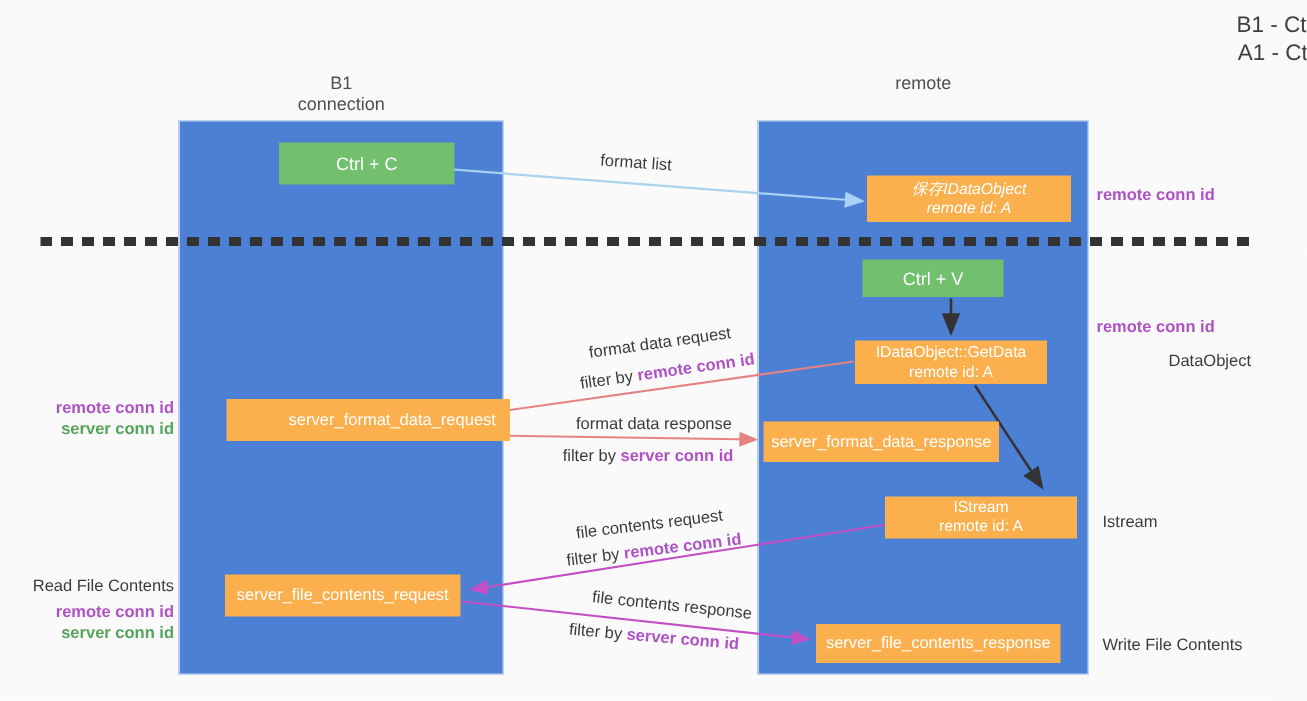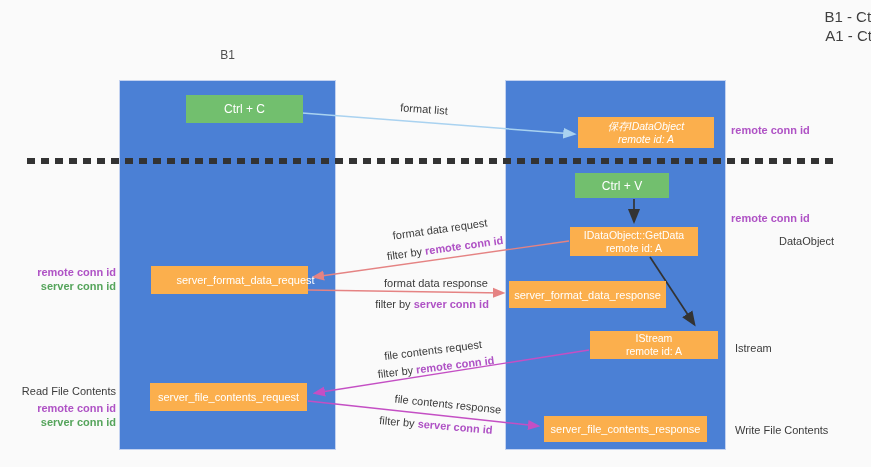--- a/index.html
+++ b/index.html
@@ -30,22 +30,24 @@
 </head>
 <body>
 
 <div class="canvas">
 
   <div class="abs title-line" style="top:8px;">B1 - Ctrl+C</div>
   <div class="abs title-line" style="top:27px;">A1 - Ctrl+V</div>
 
   <div class="abs lane-header" style="left:119px; top:48px; width:217px;">
     <div>B1</div>
+    <div>connection</div>
   </div>
   <div class="abs lane-header" style="left:505px; top:48px; width:221px;">
+    <div>remote</div>
   </div>
 
   <div class="abs lane" style="left:119px; top:80px; width:217px; height:370px;"></div>
   <div class="abs lane" style="left:505px; top:80px; width:221px; height:370px;"></div>
 
   <div class="abs dashes" style="left:27px; top:158px; width:808px;"></div>
 
   <svg class="arrows" width="871" height="467">
     <defs>
       <marker id="mB" viewBox="0 0 10 8" refX="8" refY="4" markerWidth="9" markerHeight="8" orient="auto">
@@ -81,21 +83,21 @@
 
   <div class="abs box green-box" style="left:575px; top:173px; width:94px; height:25px;">
     <div>Ctrl + V</div>
   </div>
 
   <div class="abs box orange-box two-line" style="left:570px; top:227px; width:128px; height:29px;">
     <div>IDataObject::GetData</div>
     <div>remote id: A</div>
   </div>
 
-  <div class="abs box orange-box" style="left:151px; top:266px; width:157px; height:28px;padding-left:32px;">
+  <div class="abs box orange-box" style="left:151px; top:266px; width:189px; height:28px;padding-left:32px;">
     <div>server_format_data_request</div>
   </div>
 
   <div class="abs box orange-box" style="left:509px; top:281px; width:157px; height:27px;">
     <div>server_format_data_response</div>
   </div>
 
   <div class="abs box orange-box two-line" style="left:590px; top:331px; width:128px; height:28px;">
     <div>IStream</div>
     <div>remote id: A</div>

